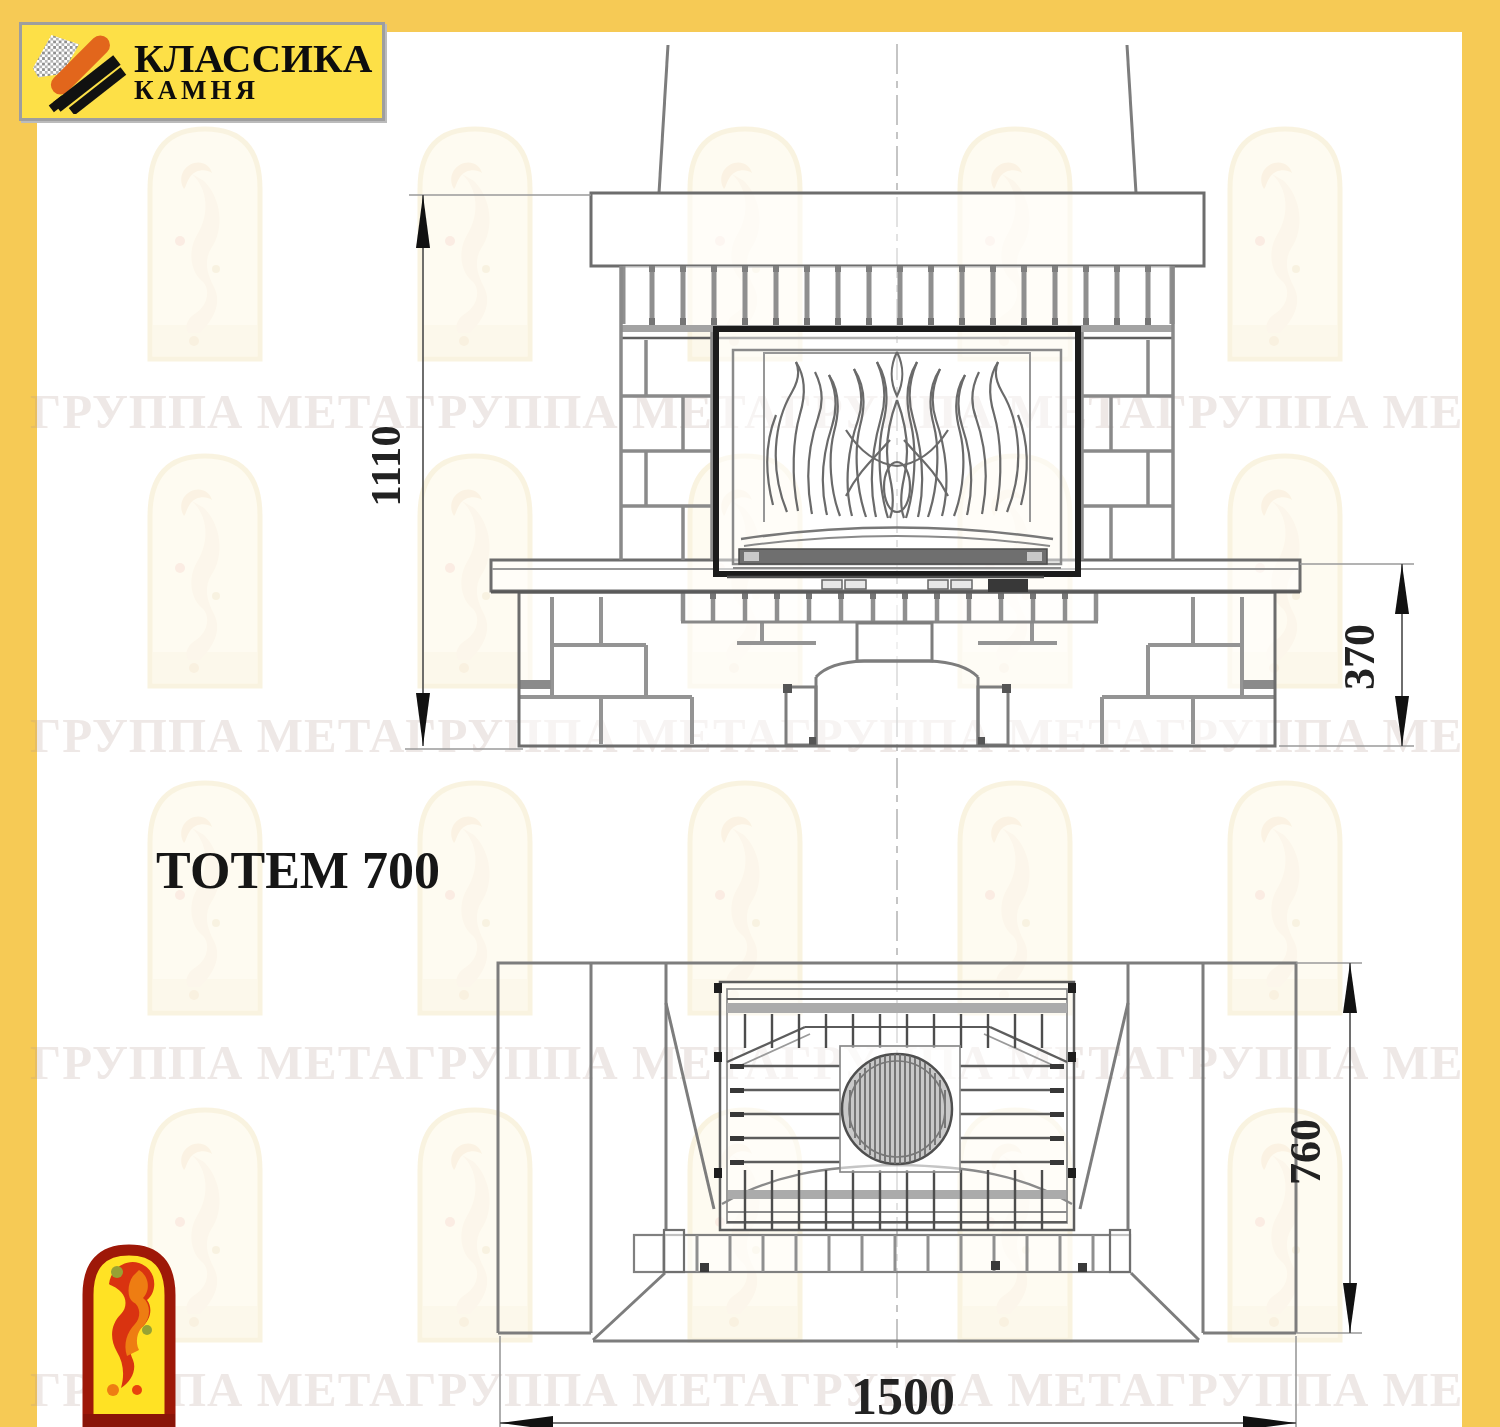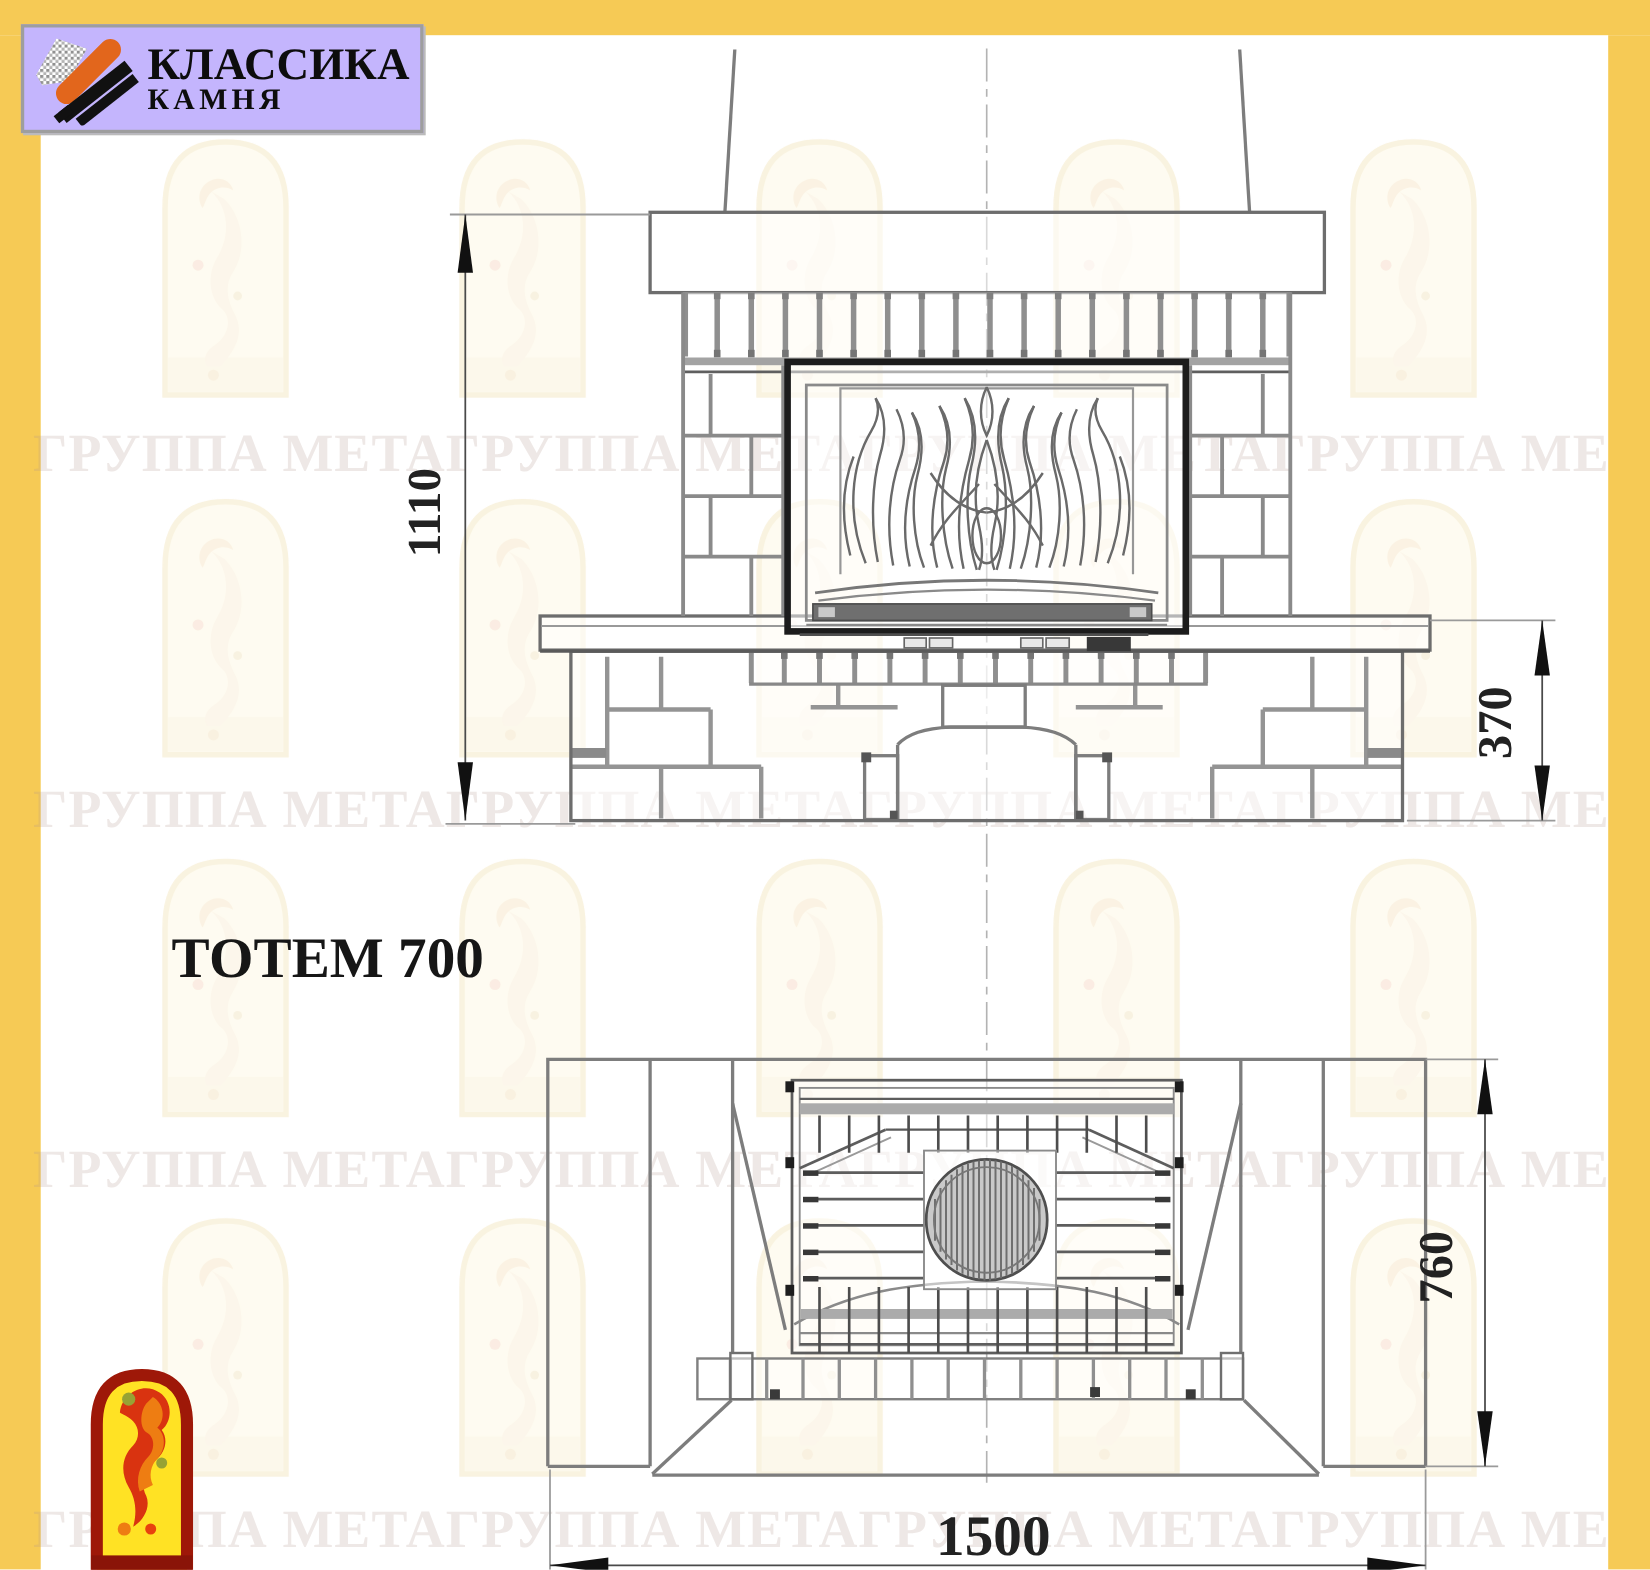--- a/index.html
+++ b/index.html
@@ -1,18 +1,18 @@
 <!DOCTYPE html>
 <html><head><meta charset="utf-8">
 <style>
 html,body{margin:0;padding:0;background:#fff}
 #page{position:relative;width:1500px;height:1427px;background:#fff;overflow:hidden;font-family:"Liberation Serif",serif}
 .yw{position:absolute;background:#f6ca55}
 .wmrow{position:absolute;left:30px;width:1432px;height:52px;overflow:hidden;white-space:nowrap;font-weight:bold;font-size:49px;letter-spacing:1px;color:rgba(176,148,140,0.22);font-family:"Liberation Serif",serif}
-#logo{position:absolute;left:19px;top:22px;width:360px;height:93px;background:#c4b5fd;border:3px solid #9e9e9e;box-shadow:2px 2px 0 #bbb}
+#logo{position:absolute;left:19px;top:22px;width:360px;height:93px;background:#fde047;border:3px solid #9e9e9e;box-shadow:2px 2px 0 #bbb}
 .lg1{position:absolute;left:112px;top:13px;font-weight:bold;font-size:41px;color:#0d0d0d;letter-spacing:0px;line-height:1}
 .lg2{position:absolute;left:112px;top:52px;font-weight:bold;font-size:27px;color:#0d0d0d;letter-spacing:4px;line-height:1}
 svg{position:absolute;left:0;top:0}
 </style></head>
 <body>
 <div id="page">
 
   <div class="yw" style="left:0;top:0;width:1500px;height:32px"></div>
   <div class="yw" style="left:0;top:32px;width:37px;height:1395px"></div>
   <div class="yw" style="left:1462px;top:32px;width:38px;height:1395px"></div>

